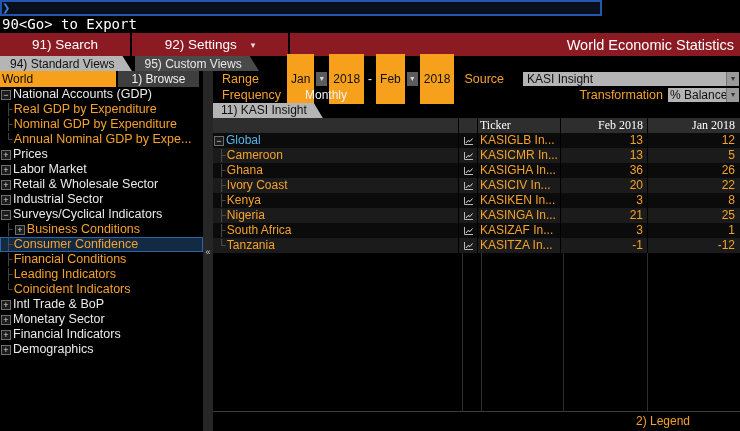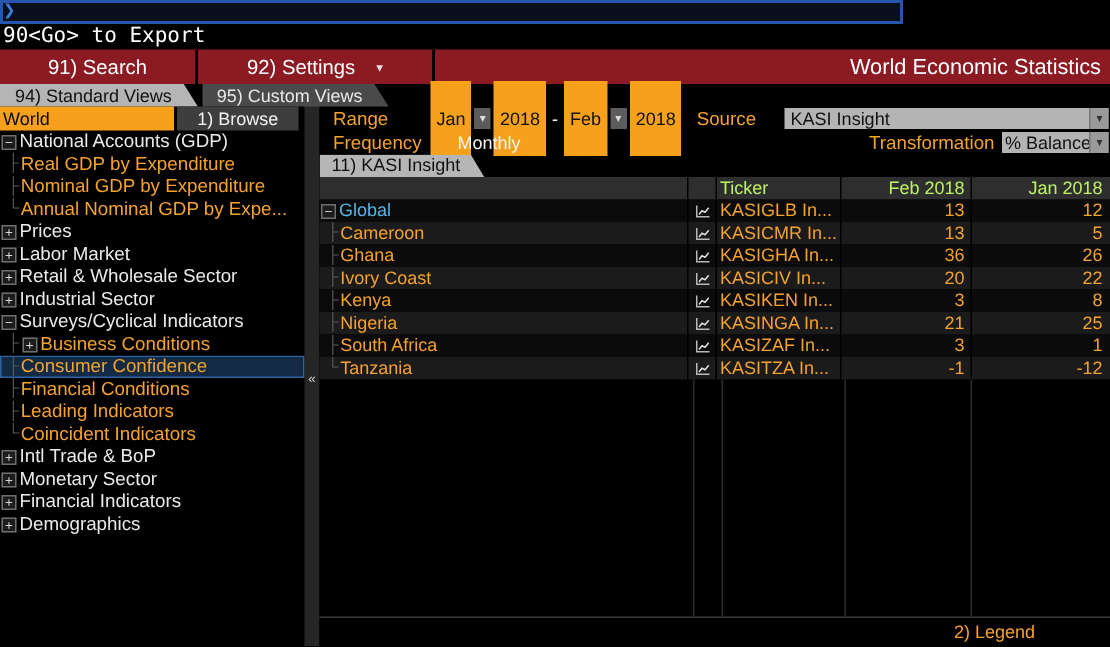--- a/index.html
+++ b/index.html
@@ -80,21 +80,21 @@
   
   #table{position:absolute;left:0;top:47px;width:527px;}
   .trow{display:flex;height:15px;line-height:15px;}
   .cell{overflow:hidden;white-space:nowrap;}
   .cell.c-name{width:248px;display:flex;align-items:center;}
   .cell.c-icon{width:18px;margin-left:1px;display:flex;align-items:center;justify-content:center;}
   .cell.c-ticker{width:81px;margin-left:1px;padding-left:2px;color:#f5a22d;}
   .cell.c-feb{width:83px;margin-left:1px;text-align:right;padding-right:4px;color:#f5a22d;}
   .cell.c-jan{width:88px;margin-left:1px;text-align:right;padding-right:5px;color:#f5a22d;}
   .trow.head .cell{background:#2e2e2e;color:#ececec;}
-  .trow.head .c-ticker,.trow.head .c-feb,.trow.head .c-jan{color:#bef264;}
+  .trow.head .c-ticker,.trow.head .c-feb,.trow.head .c-jan{color:#ffffff;font-family:Liberation Serif, serif;}
   .trow.row-a .cell{background:#0b0b0b;}
   .trow.row-b .cell{background:#1b1b1b;}
   .c-name .expbox{width:8px;height:8px;border:1px solid #6e6e6e;background:#1c1c1c;color:#d8d8d8;
        font-size:9px;line-height:8px;text-align:center;margin:0 2px 0 1px;flex:0 0 auto;}
   .c-name .branch{color:#5a5a5a;font-size:11px;margin:0 1px 0 5px;flex:0 0 auto;}
   .c-name .lbl{color:#f5a22d;}
   .c-name .lbl.global{color:#56b6e8;}
 
   
   #grid-area{position:absolute;left:0;top:182px;width:527px;height:158px;

